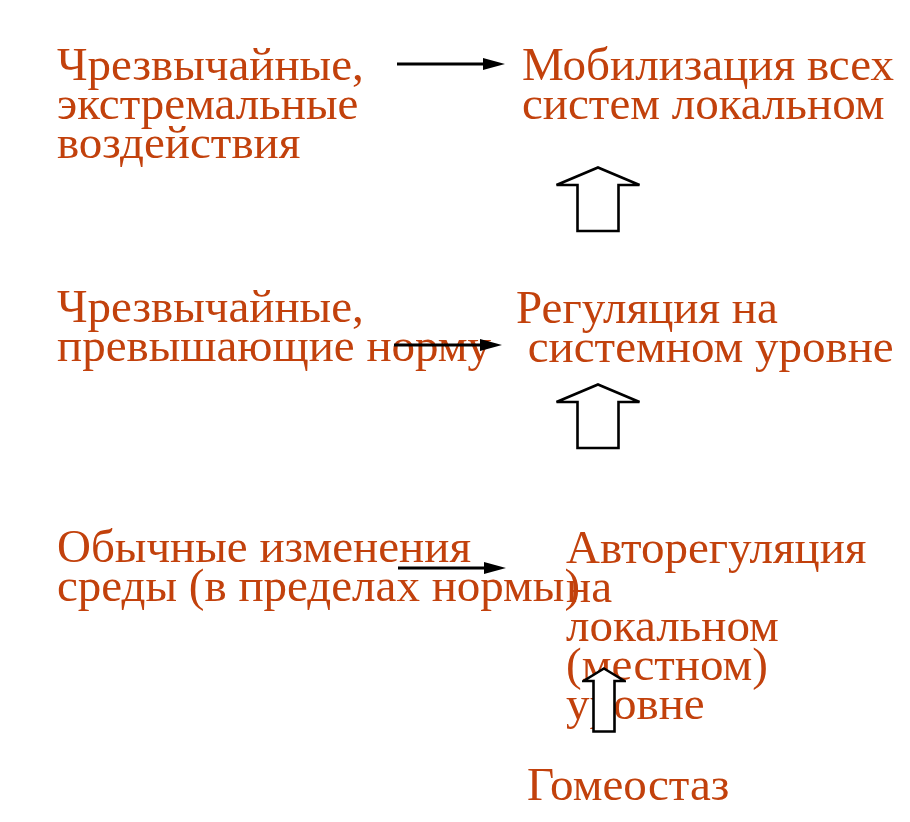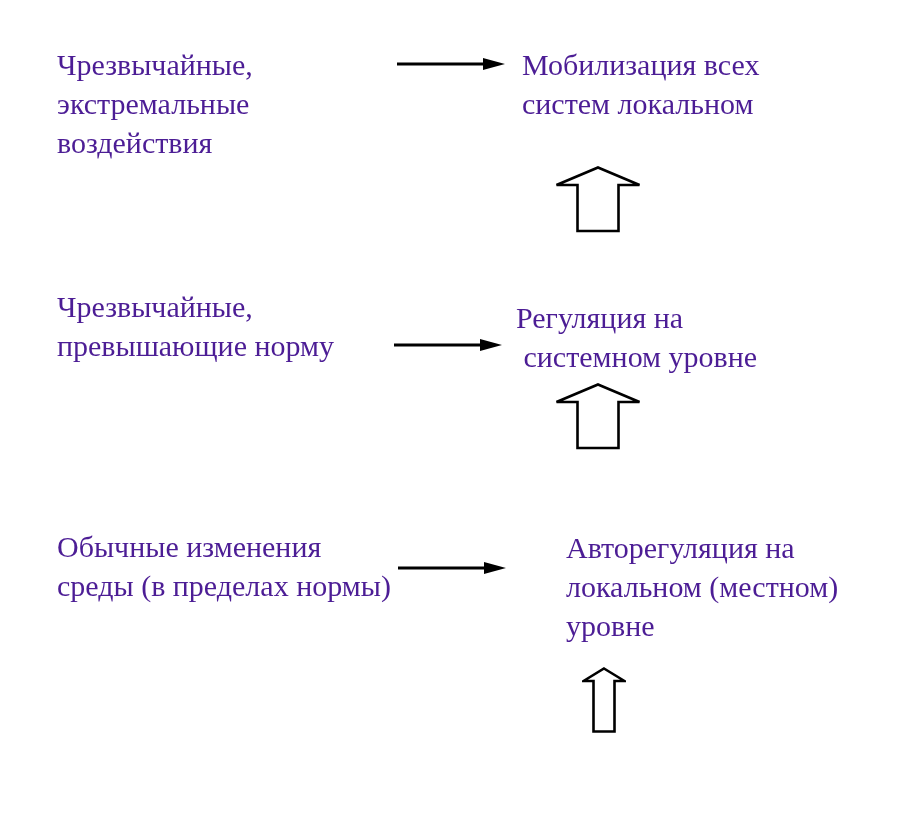--- a/index.html
+++ b/index.html
@@ -11,32 +11,32 @@
     position: relative;
     width: 910px;
     height: 822px;
     background: #ffffff;
     overflow: hidden;
     font-family: "Liberation Serif", "DejaVu Serif", serif;
     color: #000000;
   }
   .txt {
     position: absolute;
-    font-size: 30px;
+    font-size: 47px;
     line-height: 39px;
     white-space: pre-line;
-    color: #4c1d95;
+    color: #c2410c;
   }
   
   .pos-stim-1 { left: 57px;  top: 45px;  }
   .pos-stim-2 { left: 57px;  top: 287px; }
   .pos-stim-3 { left: 57px;  top: 527px; }
   
   .pos-resp-1 { left: 522px; top: 45px;  }
-  .pos-resp-2 { left: 516px; top: 288px; margin-top: 10px; }
+  .pos-resp-2 { left: 516px; top: 288px; }
   .pos-resp-3 { left: 518px; top: 528px; margin-left: 48px; }
   
   .pos-base   { left: 527px; top: 765px; }
 
   
   .harrow { position: absolute; width: 110px; height: 16px; }
   .pos-ha-1 { left: 396px; top: 56px;  }
   .pos-ha-2 { left: 393px; top: 337px; }
   .pos-ha-3 { left: 397px; top: 560px; }
 
@@ -91,14 +91,15 @@
   </svg>
 
   <div class="txt pos-resp-3">Авторегуляция на
 локальном (местном)
 уровне</div>
 
   <svg class="uparrow pos-ua-3" viewBox="0 0 44 66" aria-hidden="true">
     <polygon points="22,1.5 42.5,14 32.5,14 32.5,64.5 11.5,64.5 11.5,14 1.5,14" fill="#ffffff" stroke="#000000" stroke-width="2.6"></polygon>
   </svg>
 
+  <div class="txt pos-base">Гомеостаз</div>
 
 </div>
 
 </body></html>

